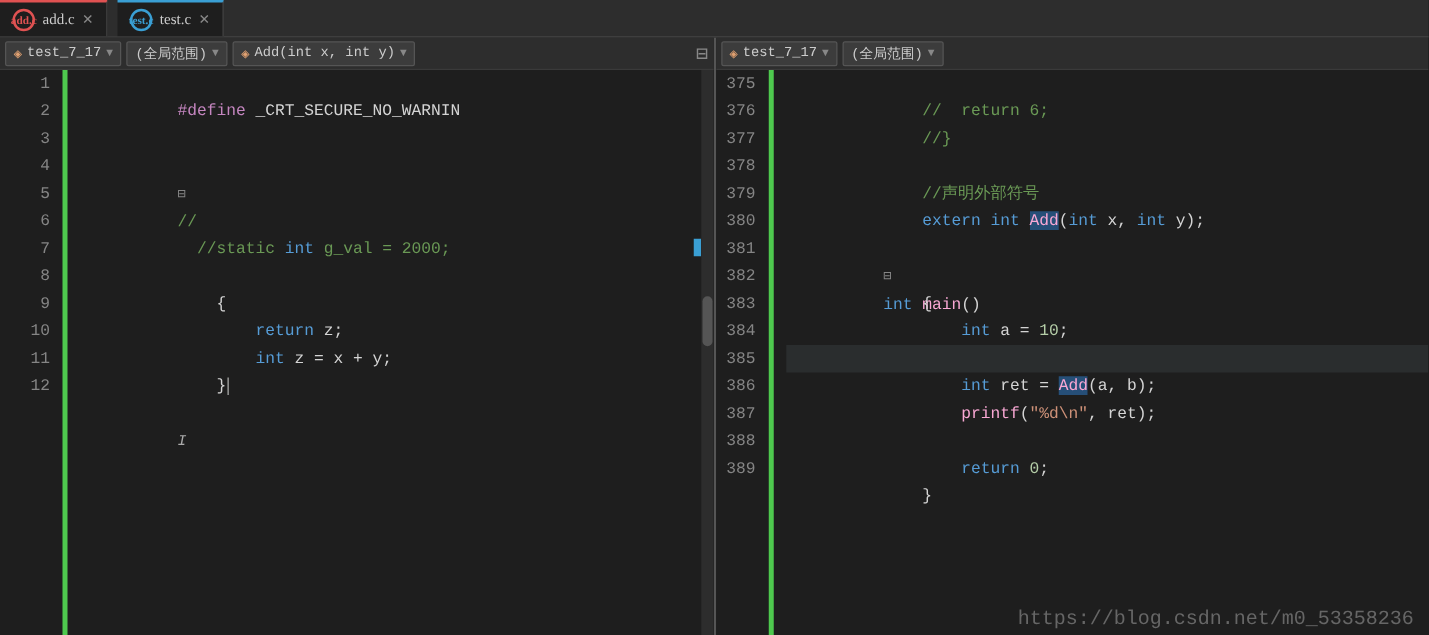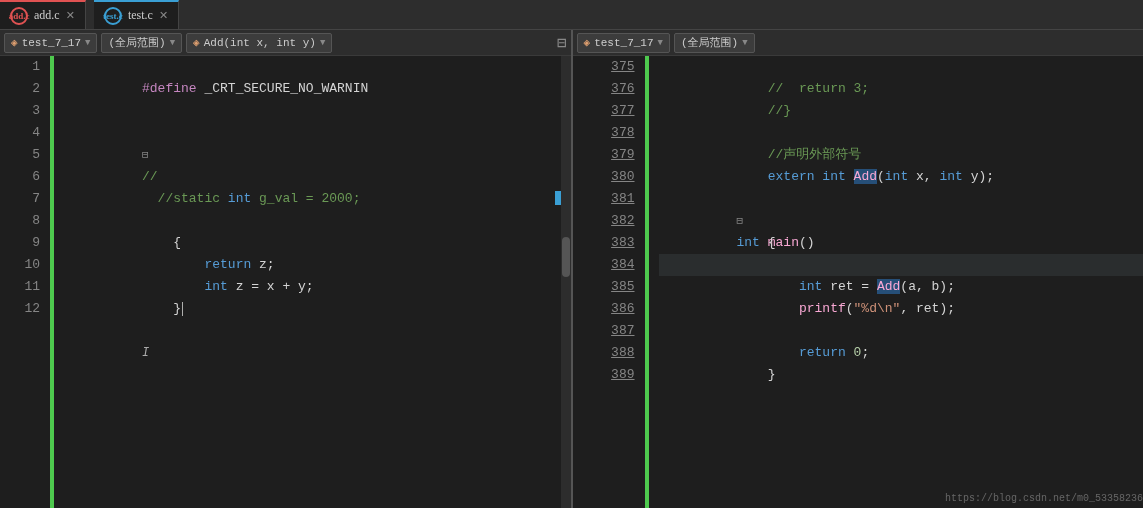--- a/index.html
+++ b/index.html
@@ -225,22 +225,22 @@
       top: 40%;
       height: 40px;
       background: #555;
       border-radius: 4px;
     }
 
     
     .watermark {
       position: fixed;
       bottom: 4px;
-      right: 0;
-      font-size: 10px;
+      right: 12px;
+      font-size: 16px;
       color: #666;
     }
 
     
     .blue-scroll-mark {
       position: absolute;
       right: 0;
       top: 135px;
       width: 6px;
       height: 14px;
@@ -372,21 +372,21 @@
         <span class="arrow">▼</span>
       </div>
       <div class="toolbar-item">
         <span>(全局范围)</span>
         <span class="arrow">▼</span>
       </div>
     </div>
 
     <div class="code-area">
 
-      <div class="line-numbers" style="width:72px;text-decoration:underline;">
+      <div class="line-numbers" style="width:42px;">
         <span class="line-number">375</span>
         <span class="line-number">376</span>
         <span class="line-number">377</span>
         <span class="line-number">378</span>
         <span class="line-number">379</span>
         <span class="line-number">380</span>
         <span class="line-number">381</span>
         <span class="line-number">382</span>
         <span class="line-number">383</span>
         <span class="line-number">384</span>
@@ -395,21 +395,21 @@
         <span class="line-number">387</span>
         <span class="line-number">388</span>
         <span class="line-number">389</span>
       </div>
 
       <div class="green-bar"></div>
 
       <div class="code-content">
 
         <div class="code-line">
-          <span class="cmt">    //  return 3;</span>
+          <span class="cmt">    //  return 6;</span>
         </div>
 
         <div class="code-line">
           <span class="cmt">    //}</span>
         </div>
 
         <div class="code-line">&nbsp;</div>
 
         <div class="code-line">
           <span class="cmt">    //声明外部符号</span>
@@ -423,20 +423,23 @@
 
         <div class="code-line">
           <span class="collapse-icon">⊟</span>
           <span class="kw">int</span><span class="plain"> </span><span class="fn">main</span><span class="plain">()</span>
         </div>
 
         <div class="code-line">
           <span class="plain">    {</span>
         </div>
 
+        <div class="code-line">
+          <span class="plain">        </span><span class="kw">int</span><span class="plain"> a = </span><span class="num">10</span><span class="plain">;</span>
+        </div>
 
         <div class="code-line">
           <span class="plain">        </span><span class="kw">int</span><span class="plain"> b = </span><span class="num">20</span><span class="plain">;</span>
         </div>
 
         <div class="code-line" style="background: #2a2d2e;">
           <span class="plain">        </span><span class="kw">int</span><span class="plain"> ret = </span><span class="highlight-box"><span class="fn">Add</span></span><span class="plain">(a, b);</span>
         </div>
 
         <div class="code-line">

